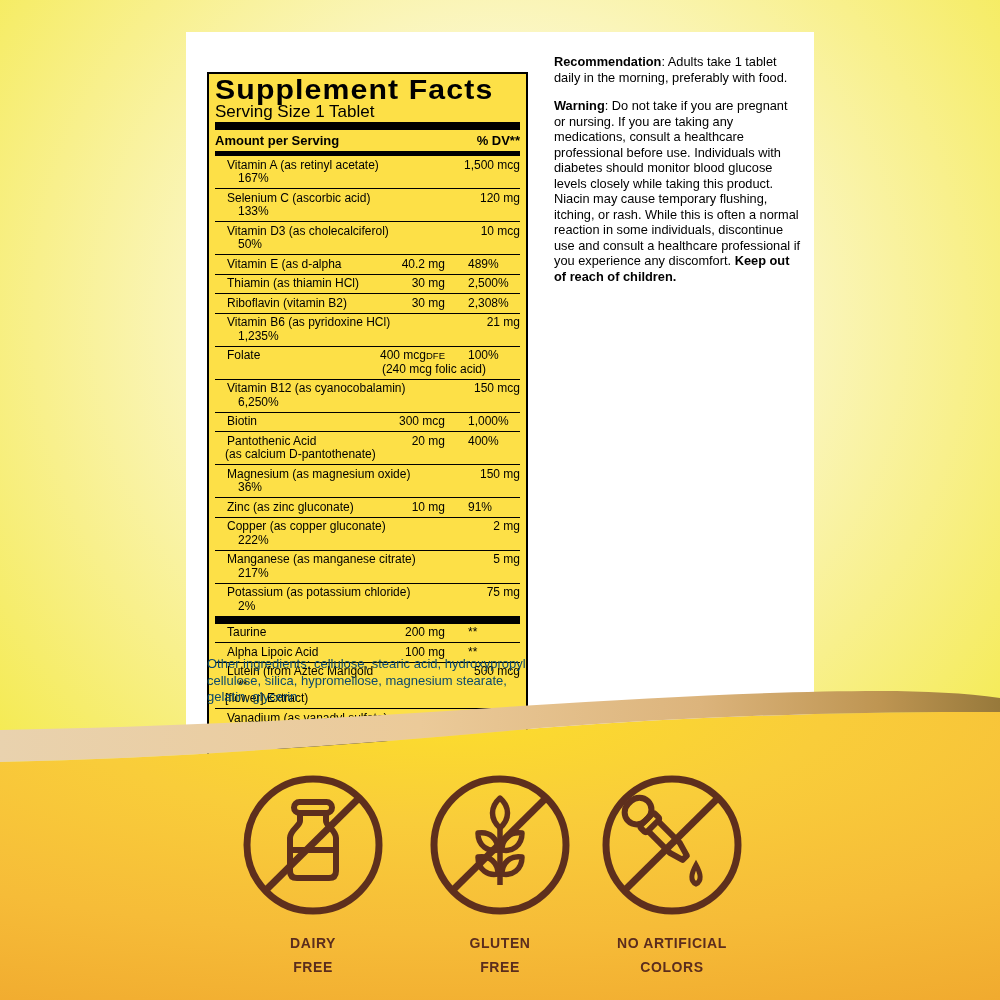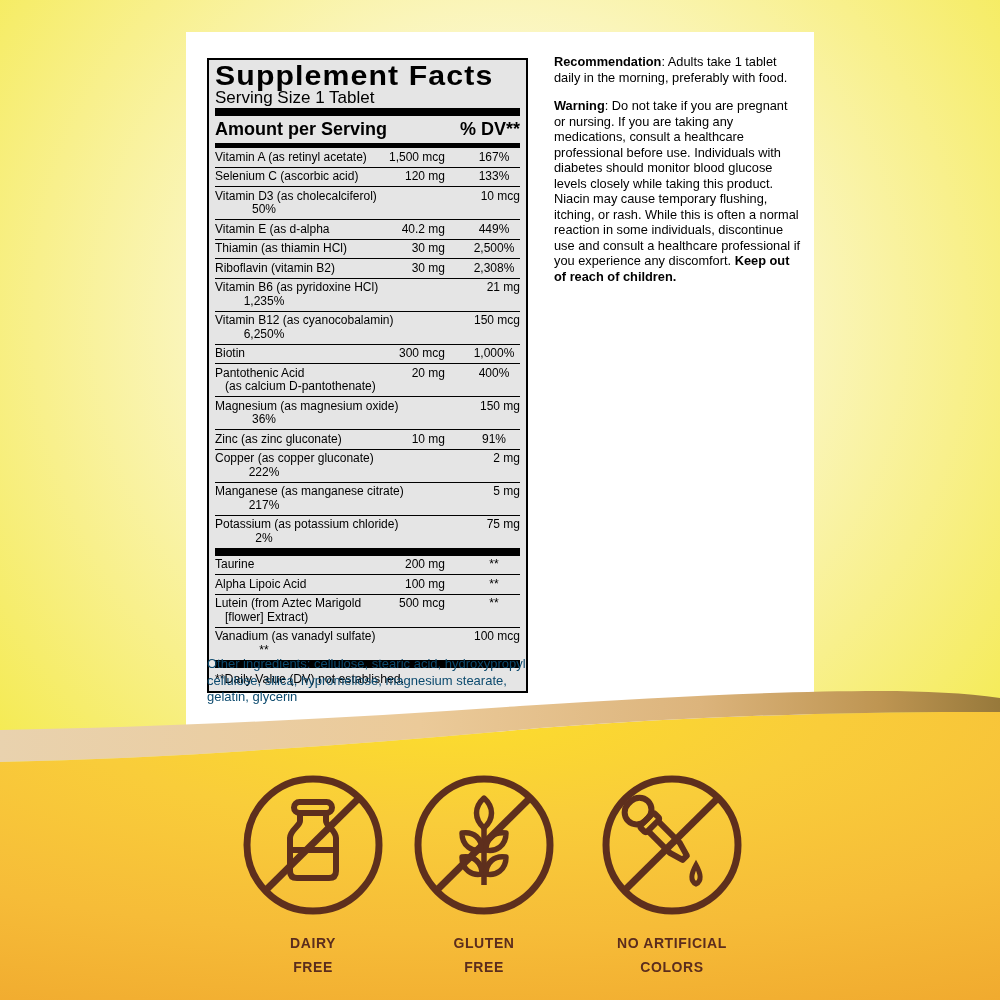--- a/index.html
+++ b/index.html
@@ -9,56 +9,56 @@
 
   
   .bg-top{position:absolute;inset:0;
     background:radial-gradient(circle at 50% 32%, #fffef4 0%, #fbf7cc 30%, #f8f08c 55%, #f4ea4c 80%, #f1e637 100%);}
   .wave-svg{position:absolute;left:0;top:640px;width:1000px;height:360px;display:block;}
 
   
   .label-card{position:absolute;left:186px;top:32px;width:628px;height:700px;background:#ffffff;}
 
   
-  .sf{position:absolute;left:21px;top:26px;width:321px;box-sizing:border-box;
-      border:2px solid #000;padding:2px 6px 0 6px;background:#e5e5e5;color:#000;}
+  .sf{position:absolute;left:21px;top:40px;width:321px;box-sizing:border-box;
+      border:2px solid #000;padding:2px 6px 0 6px;background:#fde047;color:#000;}
   .sf-title{font-size:27px;font-weight:800;line-height:26px;white-space:nowrap;
       letter-spacing:1px;transform:scaleX(1.12);transform-origin:left center;margin-top:1px;}
   .sf-serving{font-size:17px;line-height:15px;margin:1px 0 3px 0;}
   .bar{background:#000;}
   .bar-8{height:8px;}
   .bar-5{height:5px;}
   .sf-header{display:flex;justify-content:space-between;align-items:center;
-      font-weight:bold;font-size:18px;padding:3px 0;}
+      font-weight:bold;font-size:13px;padding:3px 0;}
   .rows{}
   .row{display:flex;flex-wrap:wrap;border-top:1px solid #000;padding:2.5px 0;
       font-size:12px;line-height:13.5px;}
   .row.no-top{border-top:none;}
-  .r-name{flex:1 1 auto;min-width:0;padding-right:4px;}
+  .r-name{flex:1 1 auto;min-width:0;padding-right:4px;margin-left:12px;}
   .r-name2{width:100%;padding-left:10px;}
   .r-amt{width:74px;text-align:right;white-space:nowrap;flex:0 0 auto;}
   .r-amt .sfx{font-size:9.5px;letter-spacing:0;}
-  .r-dv{width:52px;text-align:center;flex:0 0 auto;padding-left:23px;}
+  .r-dv{width:52px;text-align:left;flex:0 0 auto;padding-left:23px;}
   .r-note{width:100%;text-align:right;padding-right:34px;}
   .sf-footnote{font-size:12.3px;padding:4px 0 5px 0;}
   .other-ing{position:absolute;left:21px;top:624px;width:345px;
       font-size:13px;line-height:16.5px;color:#0c4a6e;}
 
   
   .right-col{position:absolute;left:352px;top:22px;width:264px;
       font-size:12.8px;line-height:15.5px;color:#000;}
   .right-col p{margin:0 0 13px 16px;}
   .right-col b{font-weight:bold;}
 
   
   .badge{position:absolute;width:200px;text-align:center;color:#5b2d1d;}
   .badge .icon-wrap{display:block;margin:0 auto;width:148px;height:148px;}
   .badge .cap{margin-top:12px;font-size:14px;font-weight:bold;line-height:24px;letter-spacing:0.6px;}
   .b1{left:213px;top:771px;}
-  .b2{left:384px;top:771px;}
+  .b2{left:400px;top:771px;}
   .b3{left:572px;top:771px;}
 </style>
 </head>
 <body>
 
 <div class="stage">
 
   <div class="bg-top"></div>
 
   <div class="label-card">
@@ -84,36 +84,42 @@
             <span class="r-dv">133%</span>
           </div>
           <div class="row">
             <span class="r-name">Vitamin D3 (as cholecalciferol)</span>
             <span class="r-amt"><span>10 mcg</span></span>
             <span class="r-dv">50%</span>
           </div>
           <div class="row">
             <span class="r-name">Vitamin E (as d-alpha</span>
             <span class="r-amt"><span>40.2 mg</span></span>
-            <span class="r-dv">449%</span>
+            <span class="r-dv">489%</span>
           </div>
           <div class="row">
             <span class="r-name">Thiamin (as thiamin HCl)</span>
             <span class="r-amt"><span>30 mg</span></span>
             <span class="r-dv">2,500%</span>
           </div>
           <div class="row">
             <span class="r-name">Riboflavin (vitamin B2)</span>
             <span class="r-amt"><span>30 mg</span></span>
             <span class="r-dv">2,308%</span>
           </div>
           <div class="row">
             <span class="r-name">Vitamin B6 (as pyridoxine HCl)</span>
             <span class="r-amt"><span>21 mg</span></span>
             <span class="r-dv">1,235%</span>
+          </div>
+          <div class="row">
+            <span class="r-name">Folate</span>
+            <span class="r-amt"><span>400 mcg</span><span class="sfx">DFE</span></span>
+            <span class="r-dv">100%</span>
+            <div class="r-note">(240 mcg folic acid)</div>
           </div>
           <div class="row">
             <span class="r-name">Vitamin B12 (as cyanocobalamin)</span>
             <span class="r-amt"><span>150 mcg</span></span>
             <span class="r-dv">6,250%</span>
           </div>
           <div class="row">
             <span class="r-name">Biotin</span>
             <span class="r-amt"><span>300 mcg</span></span>
             <span class="r-dv">1,000%</span>

